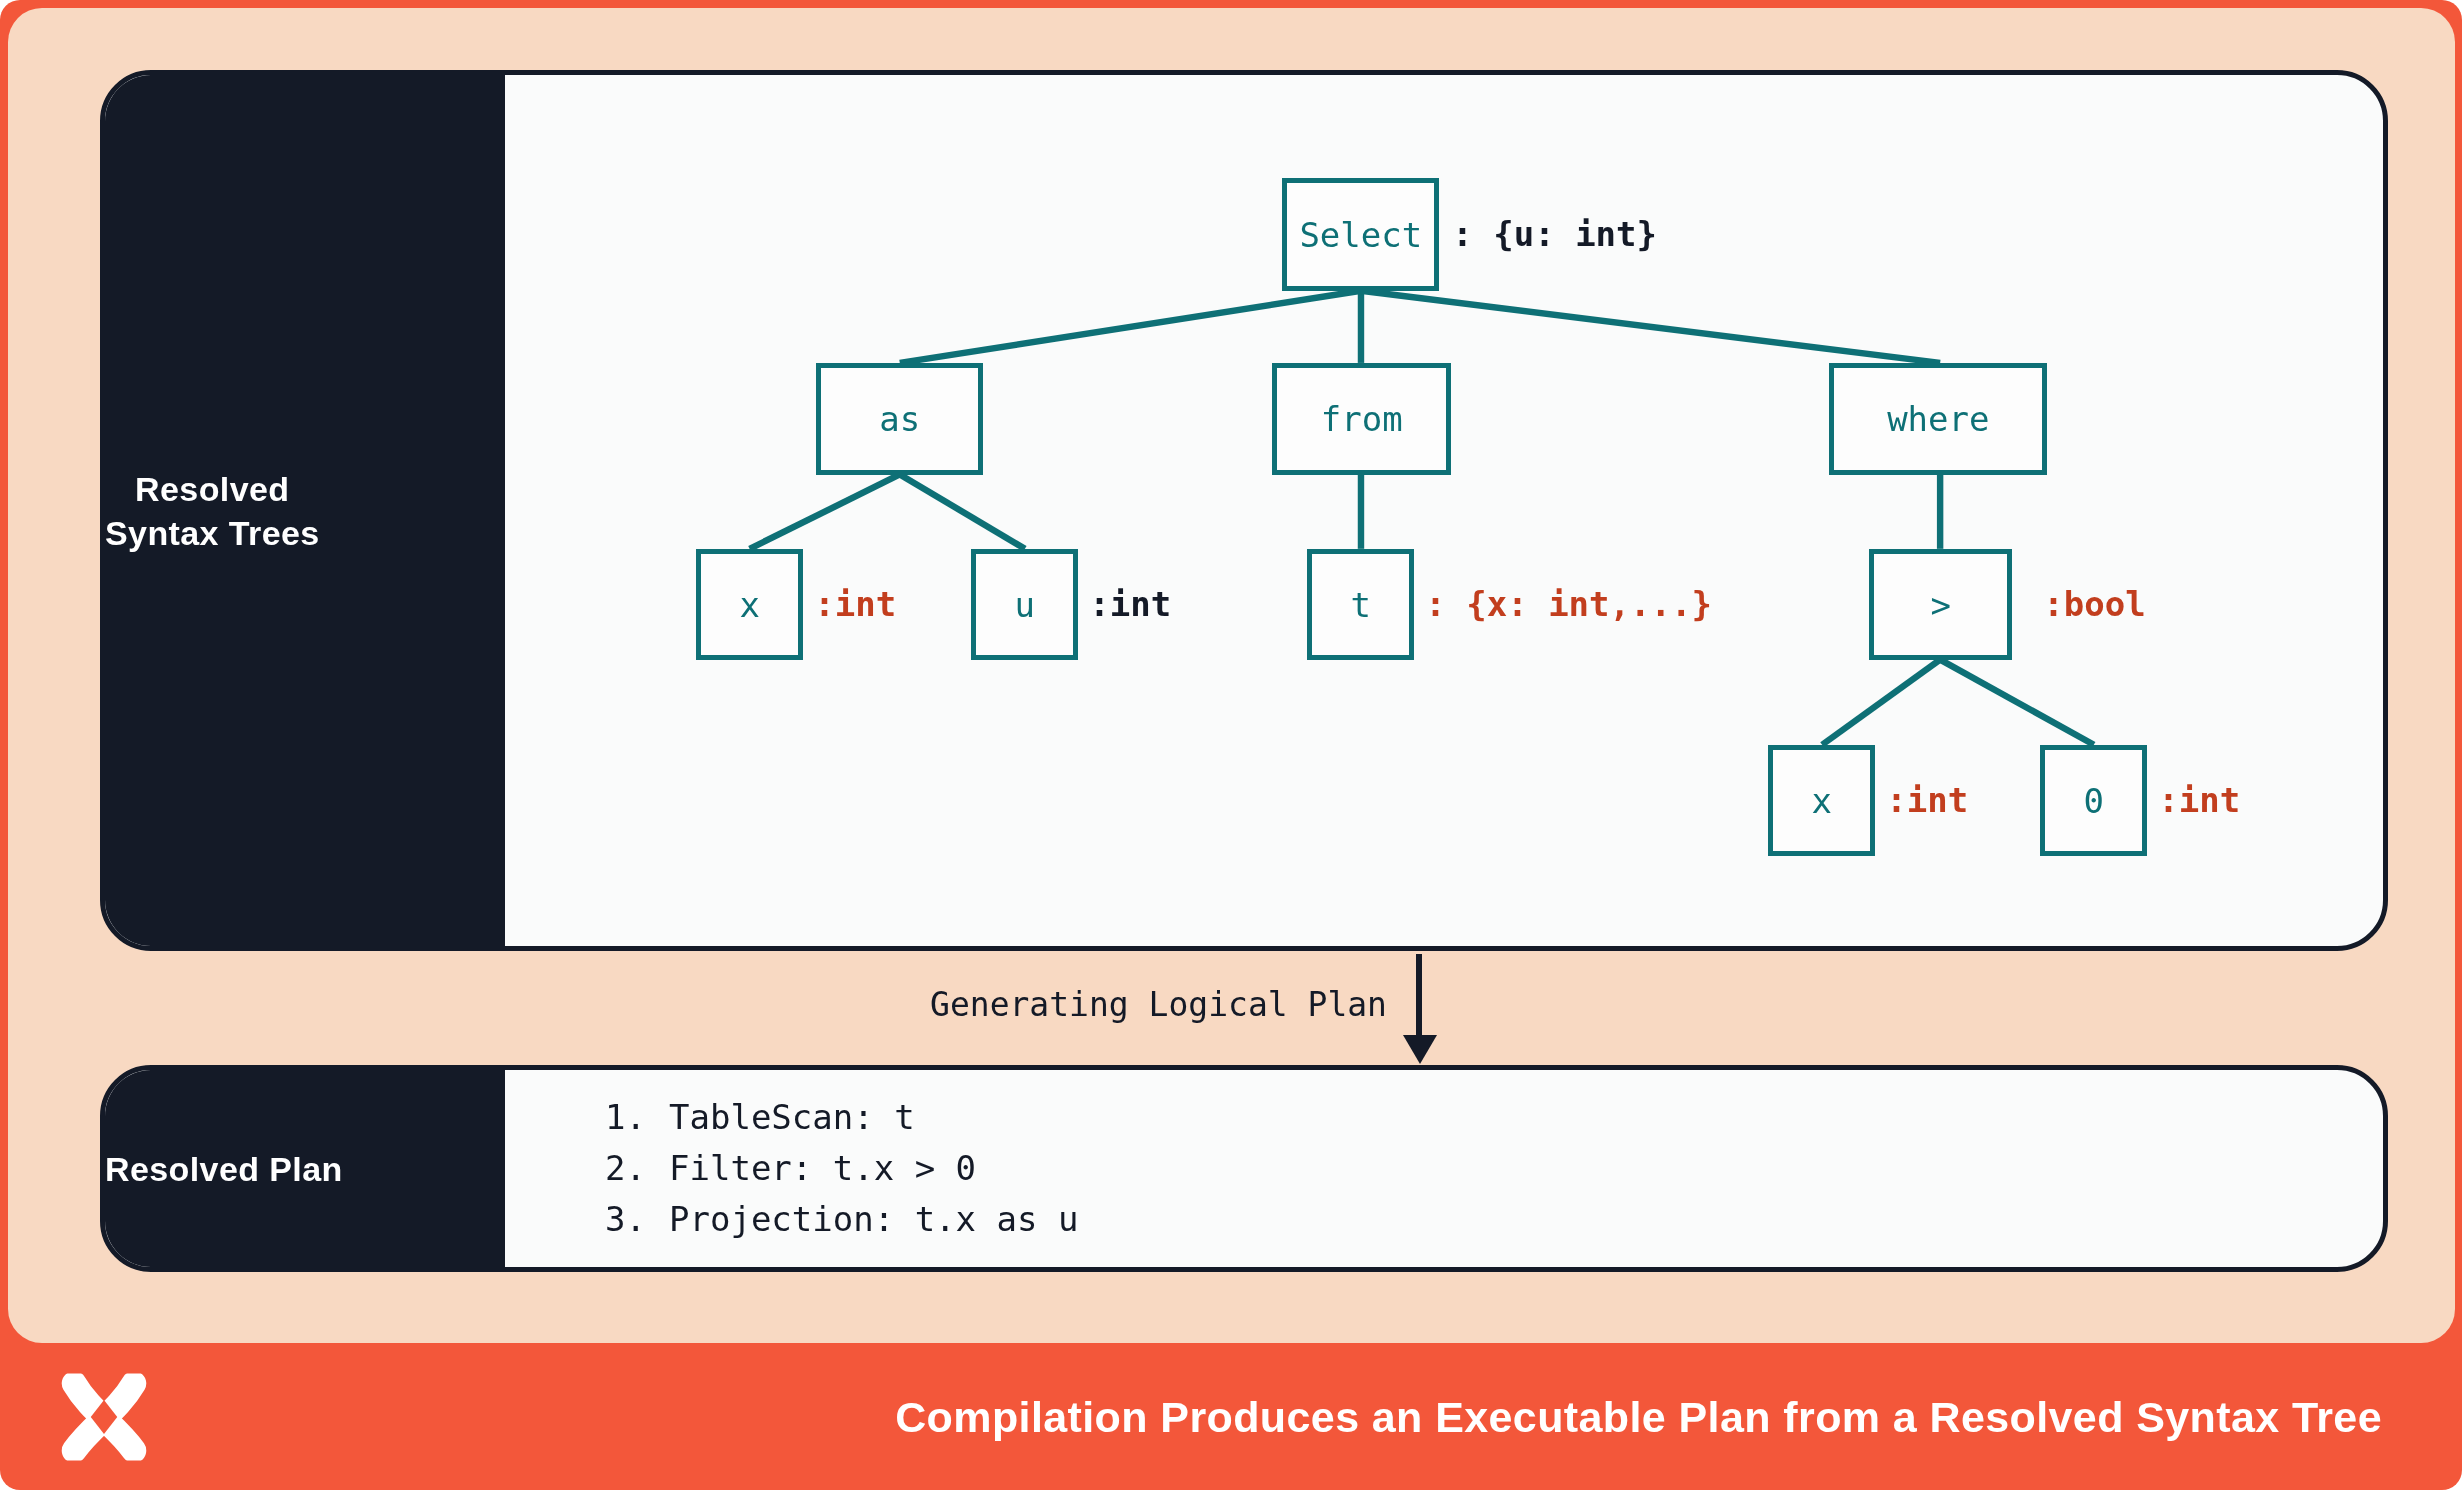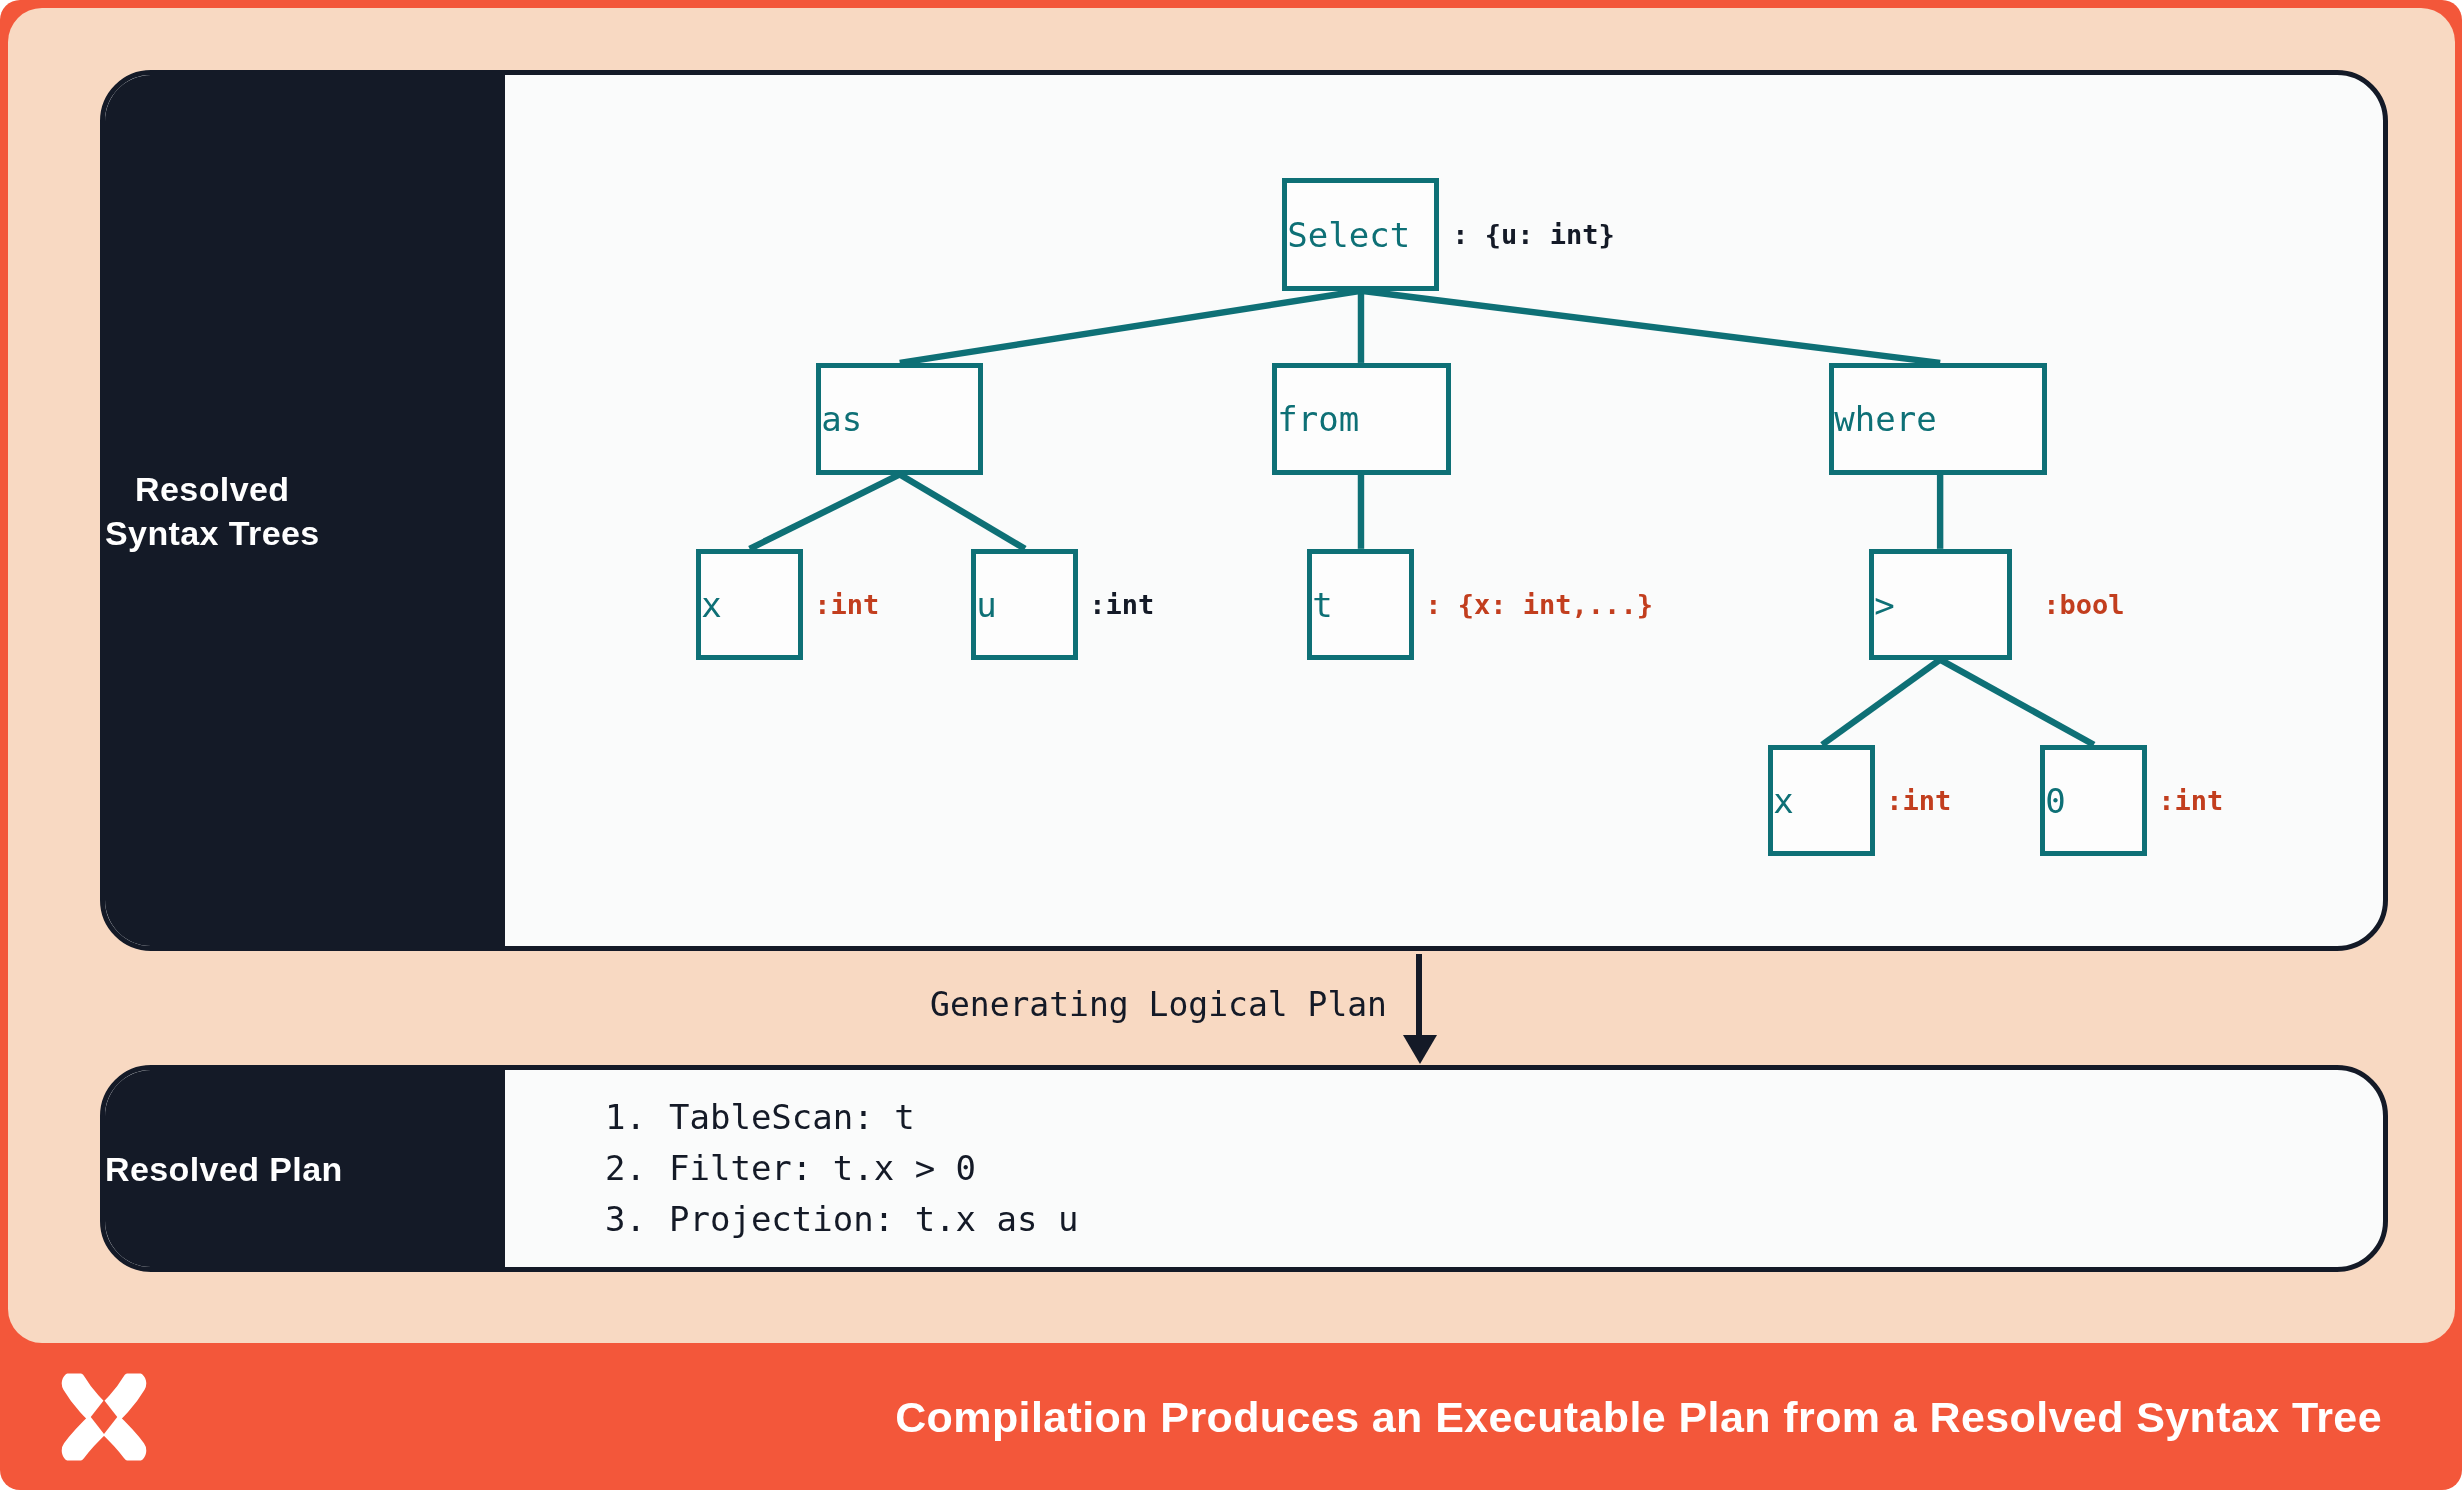--- a/index.html
+++ b/index.html
@@ -41,28 +41,28 @@
     color:var(--white);font-weight:bold;font-size:34px;line-height:44px;
     text-align:center;letter-spacing:0.4px;
   }
   
   .tree-canvas{position:absolute;left:-5.7px;top:-5.7px;width:2288px;height:881px;}
   .edges{position:absolute;left:0;top:0;}
   .node{
     position:absolute;
     background:#fdfdfd;
     border:5.7px solid var(--teal);
-    display:flex;align-items:center;justify-content:flex-start;
+    display:flex;align-items:center;justify-content:center;
     font-family:"DejaVu Sans Mono",monospace;
     font-size:34px;color:var(--teal);
   }
   .anno{
     position:absolute;transform:translateY(-50%);
     font-family:"DejaVu Sans Mono",monospace;
-    font-weight:bold;font-size:27px;white-space:pre;
+    font-weight:bold;font-size:34px;white-space:pre;
   }
   .c-navy{color:var(--navy);}
   .c-red{color:var(--red);}
   
   .transition-label{
     position:absolute;top:985px;right:1075px;
     font-family:"DejaVu Sans Mono",monospace;
     font-size:33px;color:var(--navy);white-space:pre;
   }
   .arrow-line{

